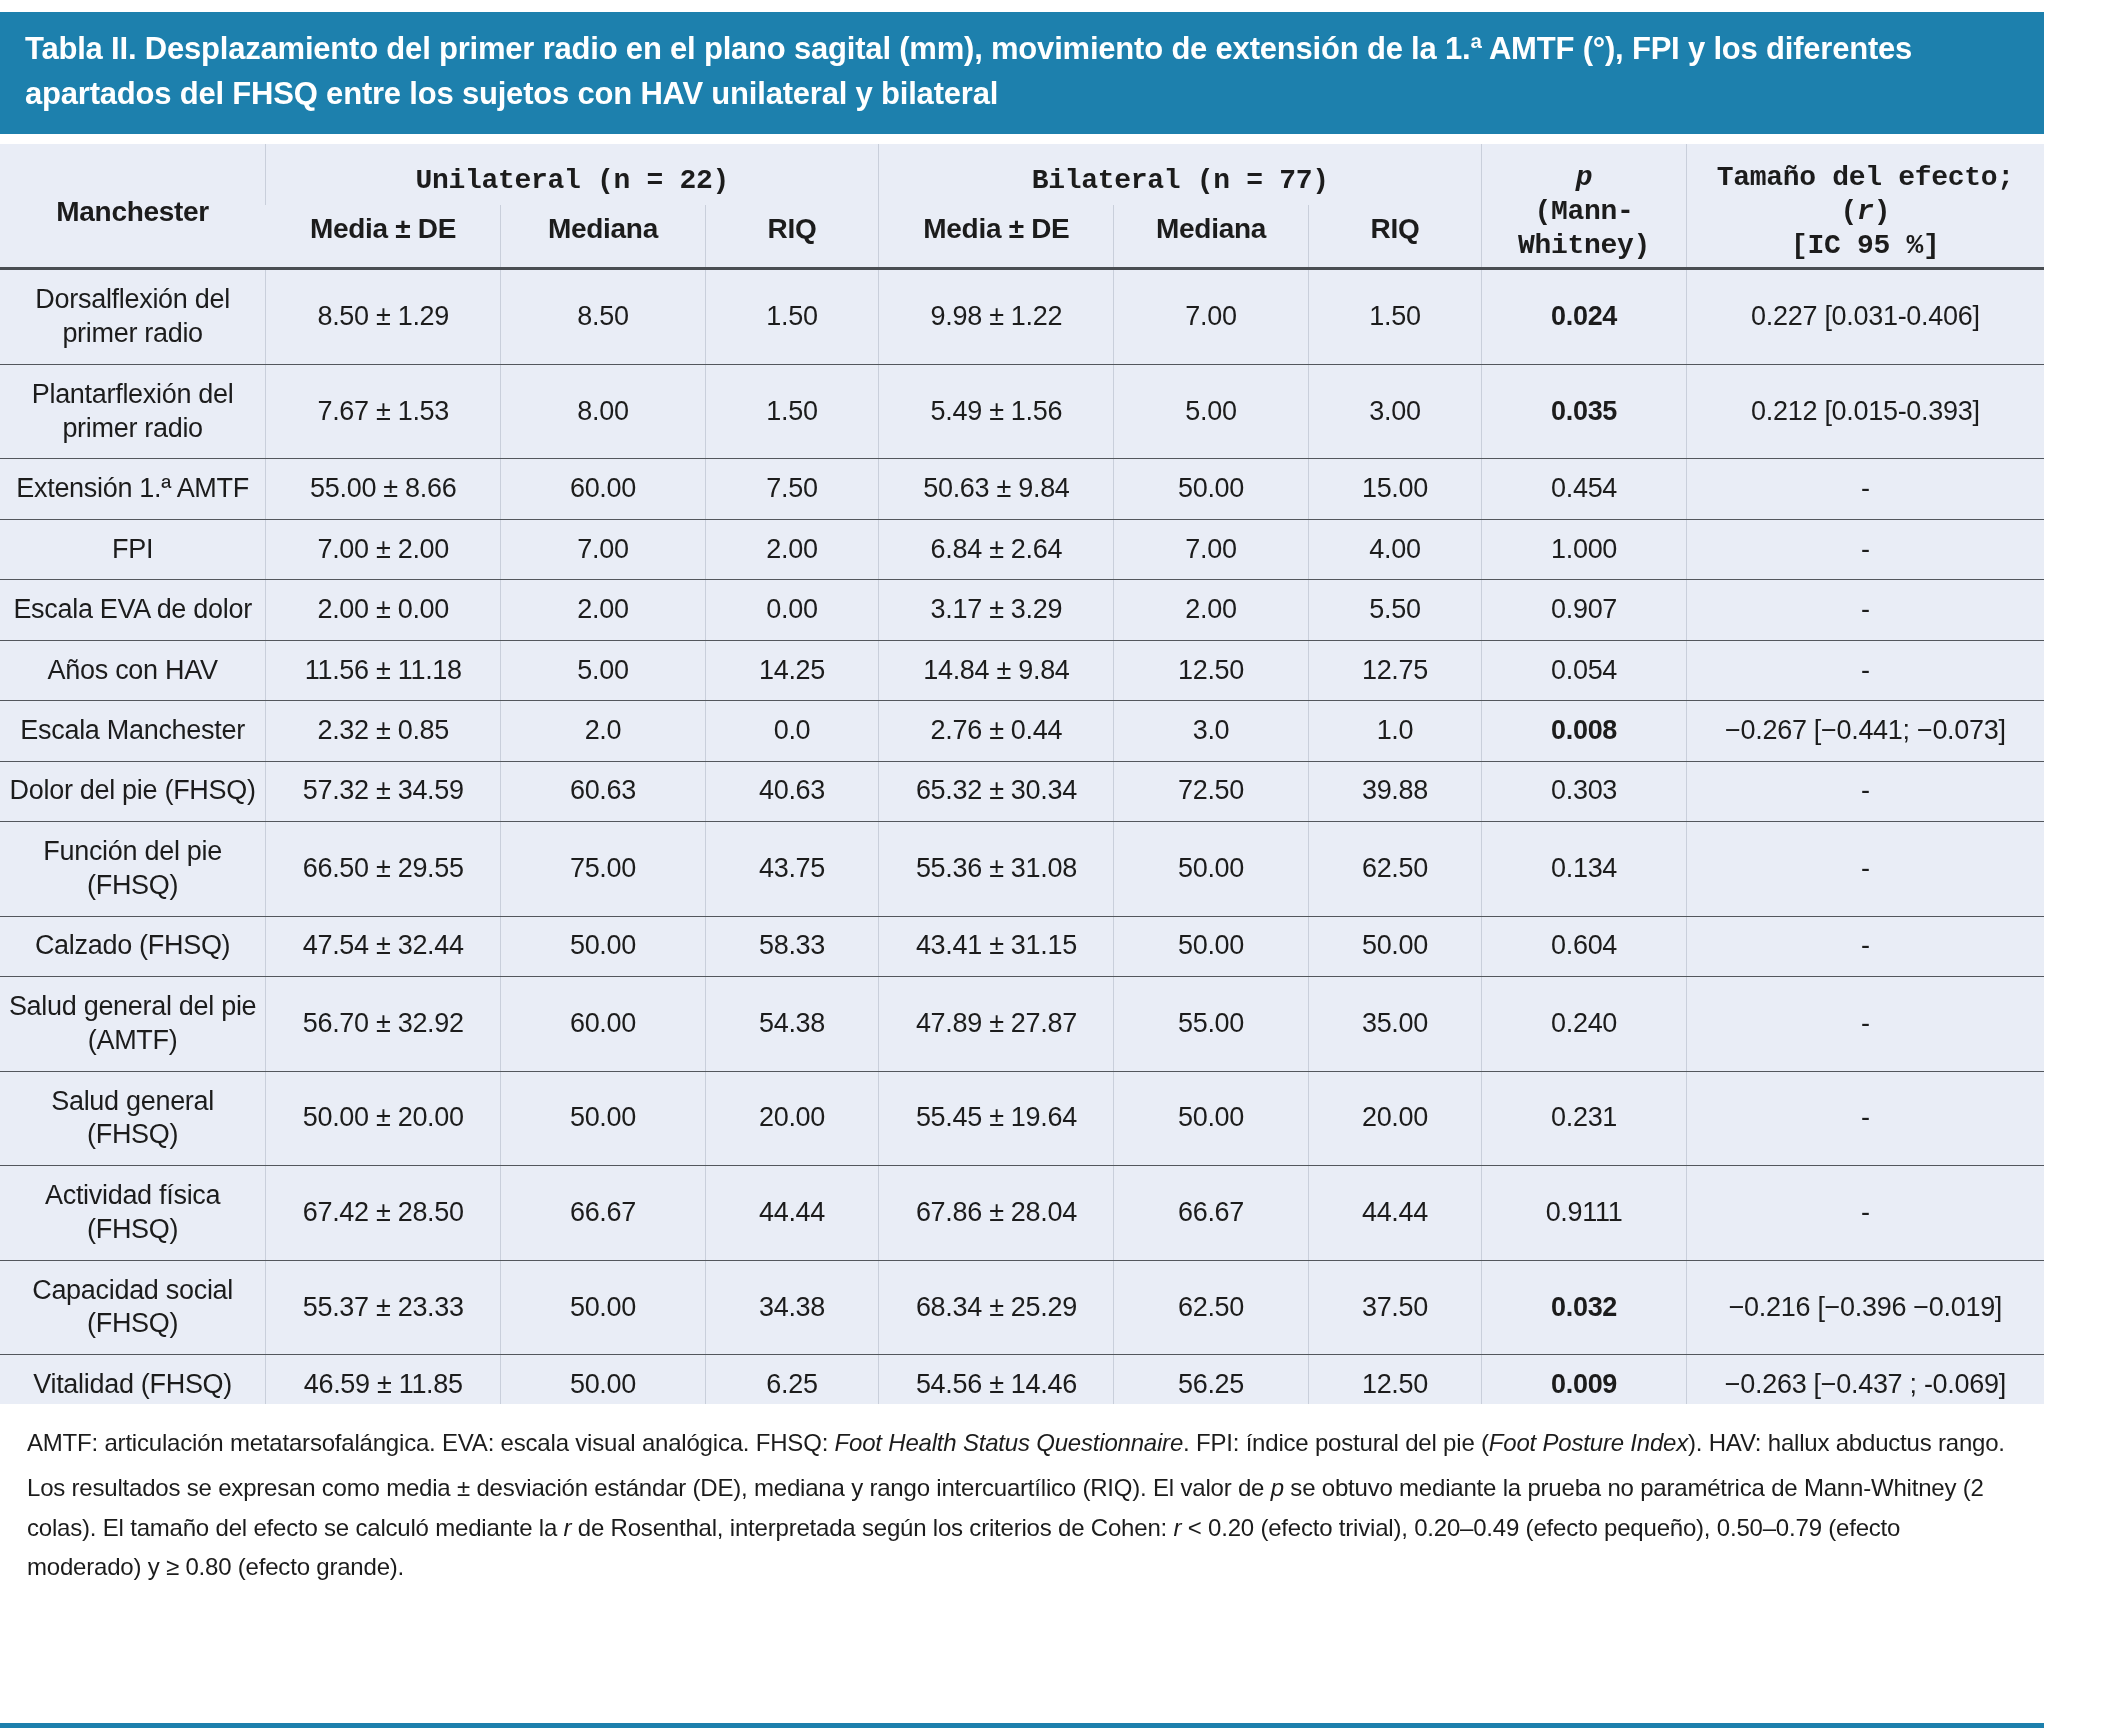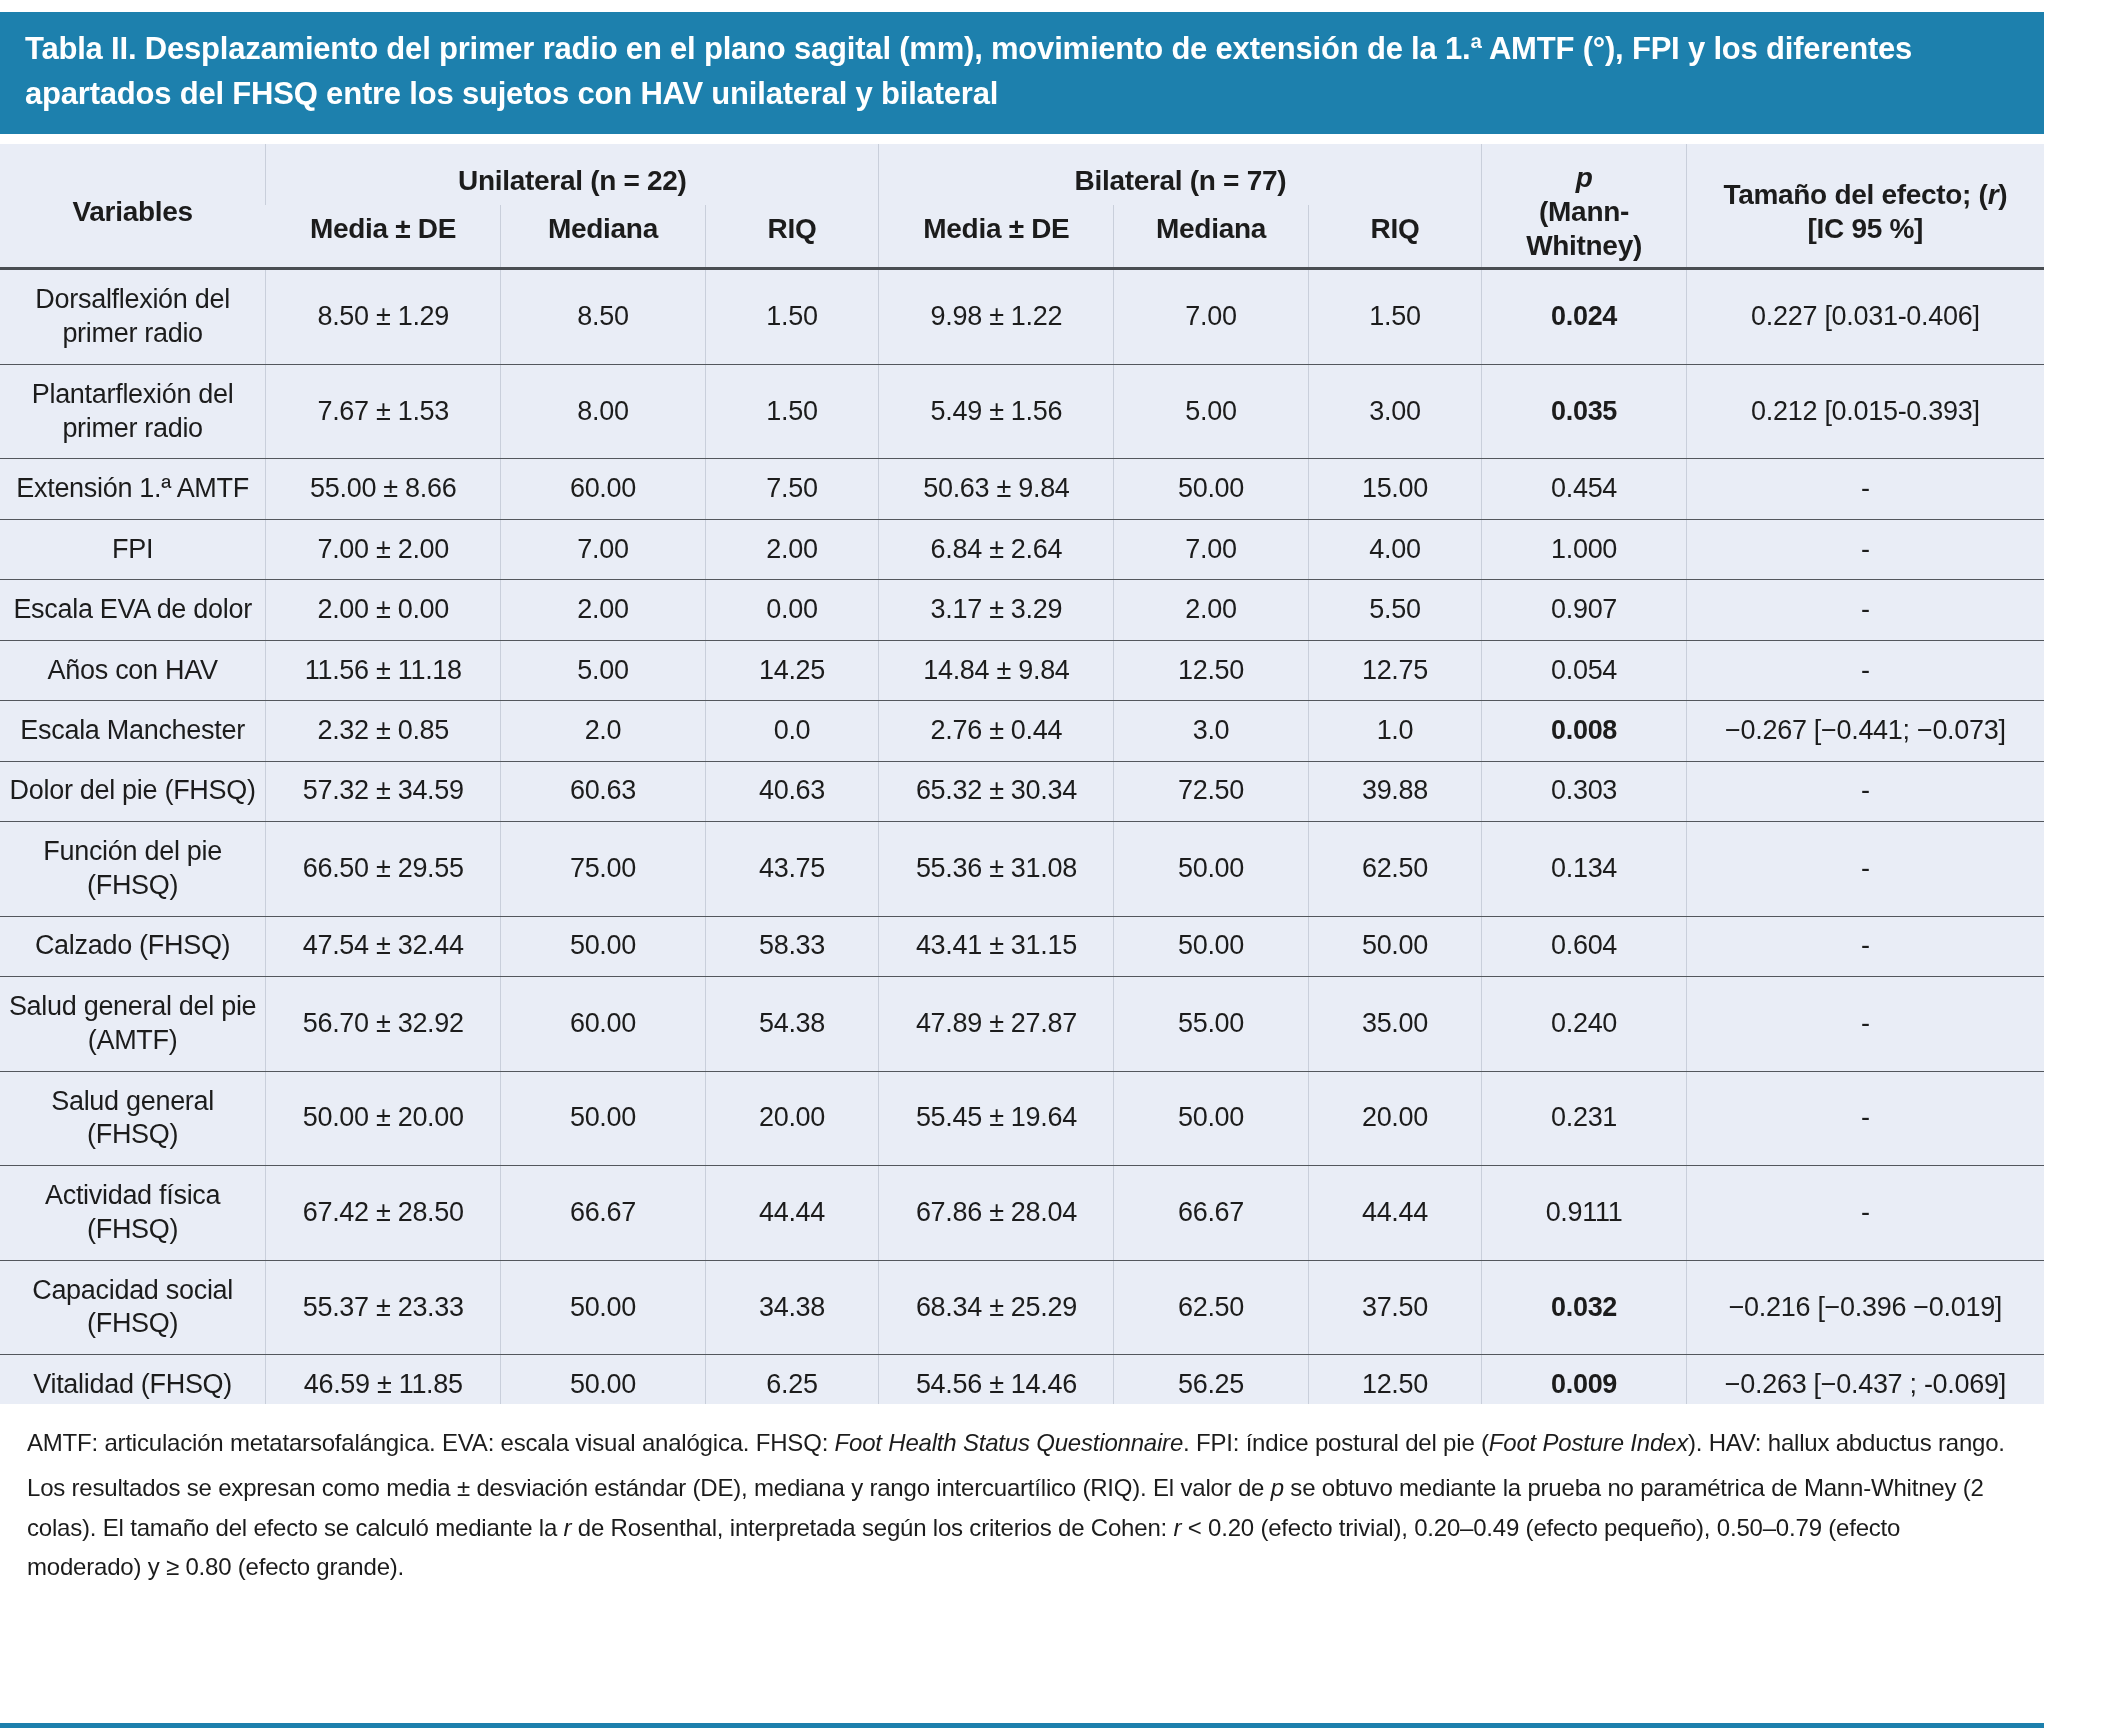--- a/index.html
+++ b/index.html
@@ -50,21 +50,21 @@
   }
   th{font-size:28px;font-weight:bold;line-height:1.22;}
   td{font-size:27px;font-weight:normal;line-height:1.25;}
   tr.grp th{padding:17.3px 7.7px 3.8px 7.7px;}
   tr.sub th{padding:3.8px 7.7px 17.3px 7.7px;}
   th.span2{border-bottom:3.8px solid #494d52;}
   tr.sub th{border-bottom:3.8px solid #494d52;}
   tbody td{border-bottom:1.9px solid #53575d;}
   tbody tr:last-child td{border-bottom:2.9px solid #494d52;}
   th + th, td + td{border-left:1px solid #c9cfdb;}
-  tr.grp th + th{border-left:1px solid #c9cfdb;}
+  tr.grp th + th{border-left:1px solid #c9cfdb;font-family:Liberation Mono, monospace;}
   .pbold{font-weight:bold;}
   .it{font-style:italic;}
   .hdr-sub-line{display:block;}
   .footnotes{
     background:#ffffff;
     padding:19px 27px 7.7px 27px;
     font-size:24px;
     line-height:1.65;
     letter-spacing:-0.2px;
   }
@@ -89,21 +89,21 @@
         <col class="c-umed">
         <col class="c-uriq">
       <col class="c-bm">
         <col class="c-bmed">
         <col class="c-briq">
         <col class="c-p">
         <col class="c-eff">
     </colgroup>
     <thead>
       <tr class="grp">
-        <th rowspan="2" class="span2">Variables</th>
+        <th rowspan="2" class="span2">Manchester</th>
         <th colspan="3">Unilateral (n = 22)</th>
         <th colspan="3">Bilateral (n = 77)</th>
         <th rowspan="2" class="span2"><span class="it">p</span><span class="hdr-sub-line">(Mann-Whitney)</span></th>
         <th rowspan="2" class="span2"><span>Tamaño del efecto; (</span><span class="it">r</span><span>)</span><span class="hdr-sub-line">[IC 95 %]</span></th>
       </tr>
       <tr class="sub">
         <th>Media ± DE</th>
         <th>Mediana</th>
         <th>RIQ</th>
         <th>Media ± DE</th>

